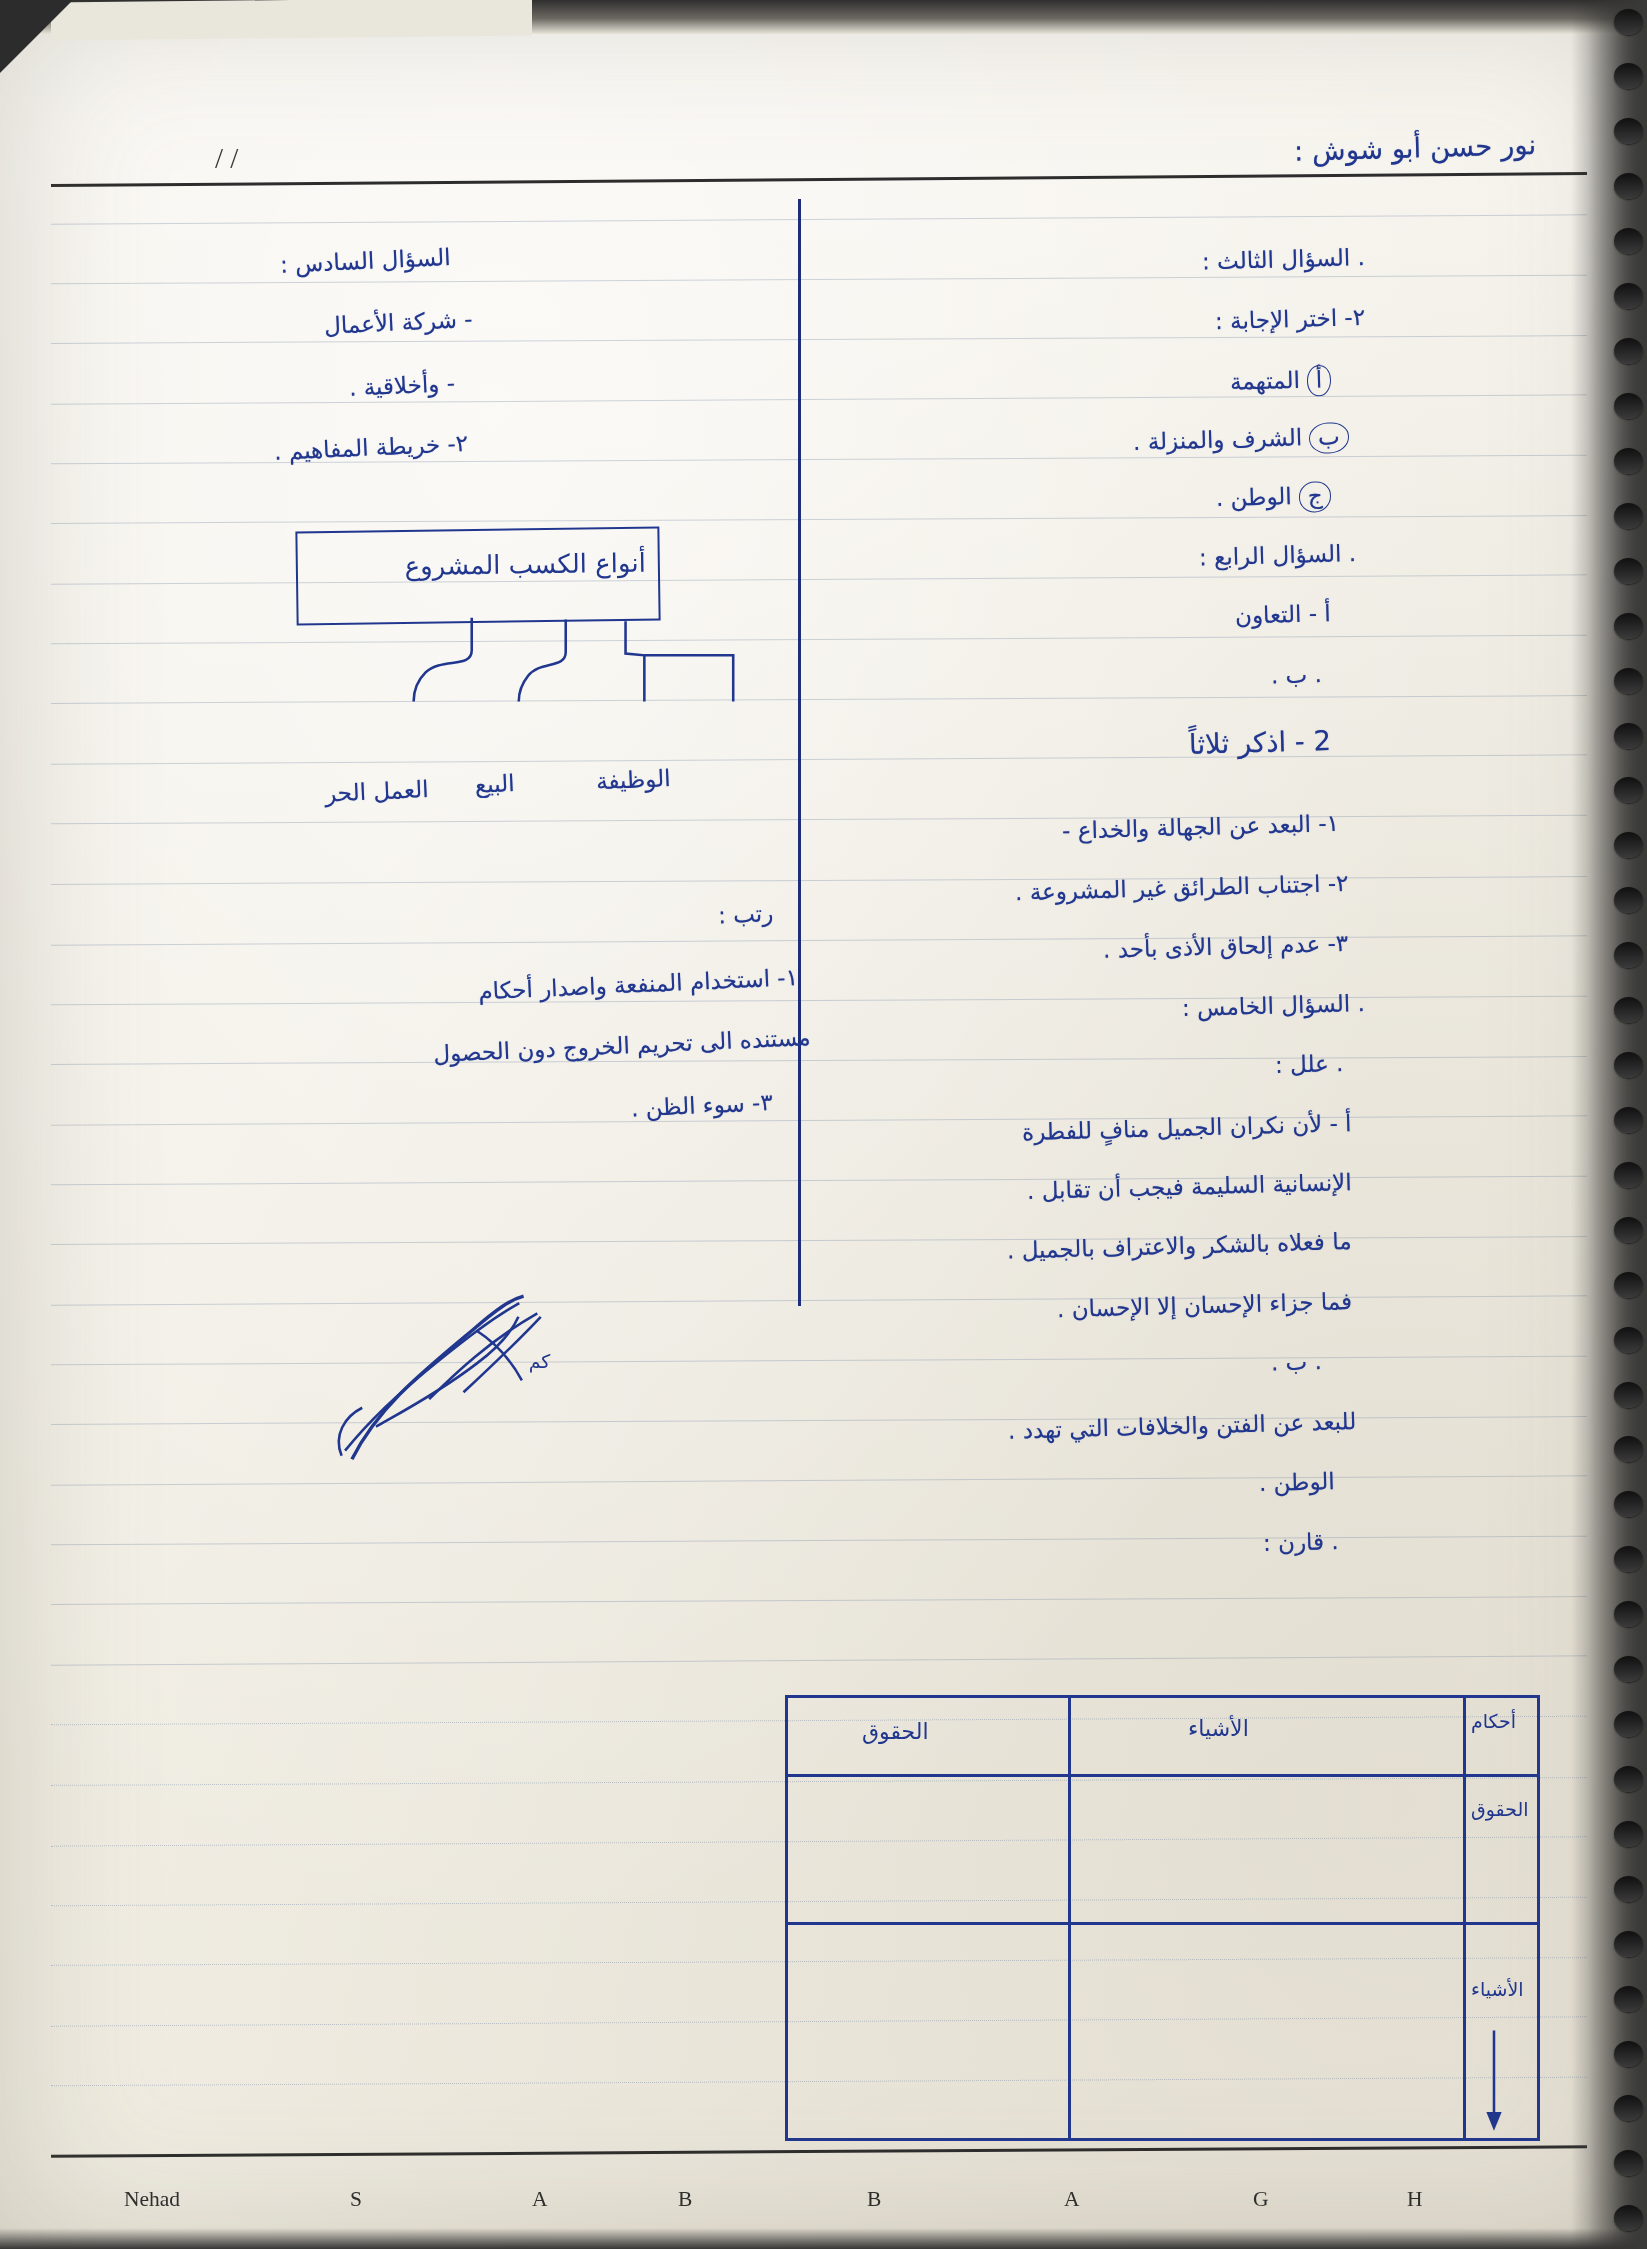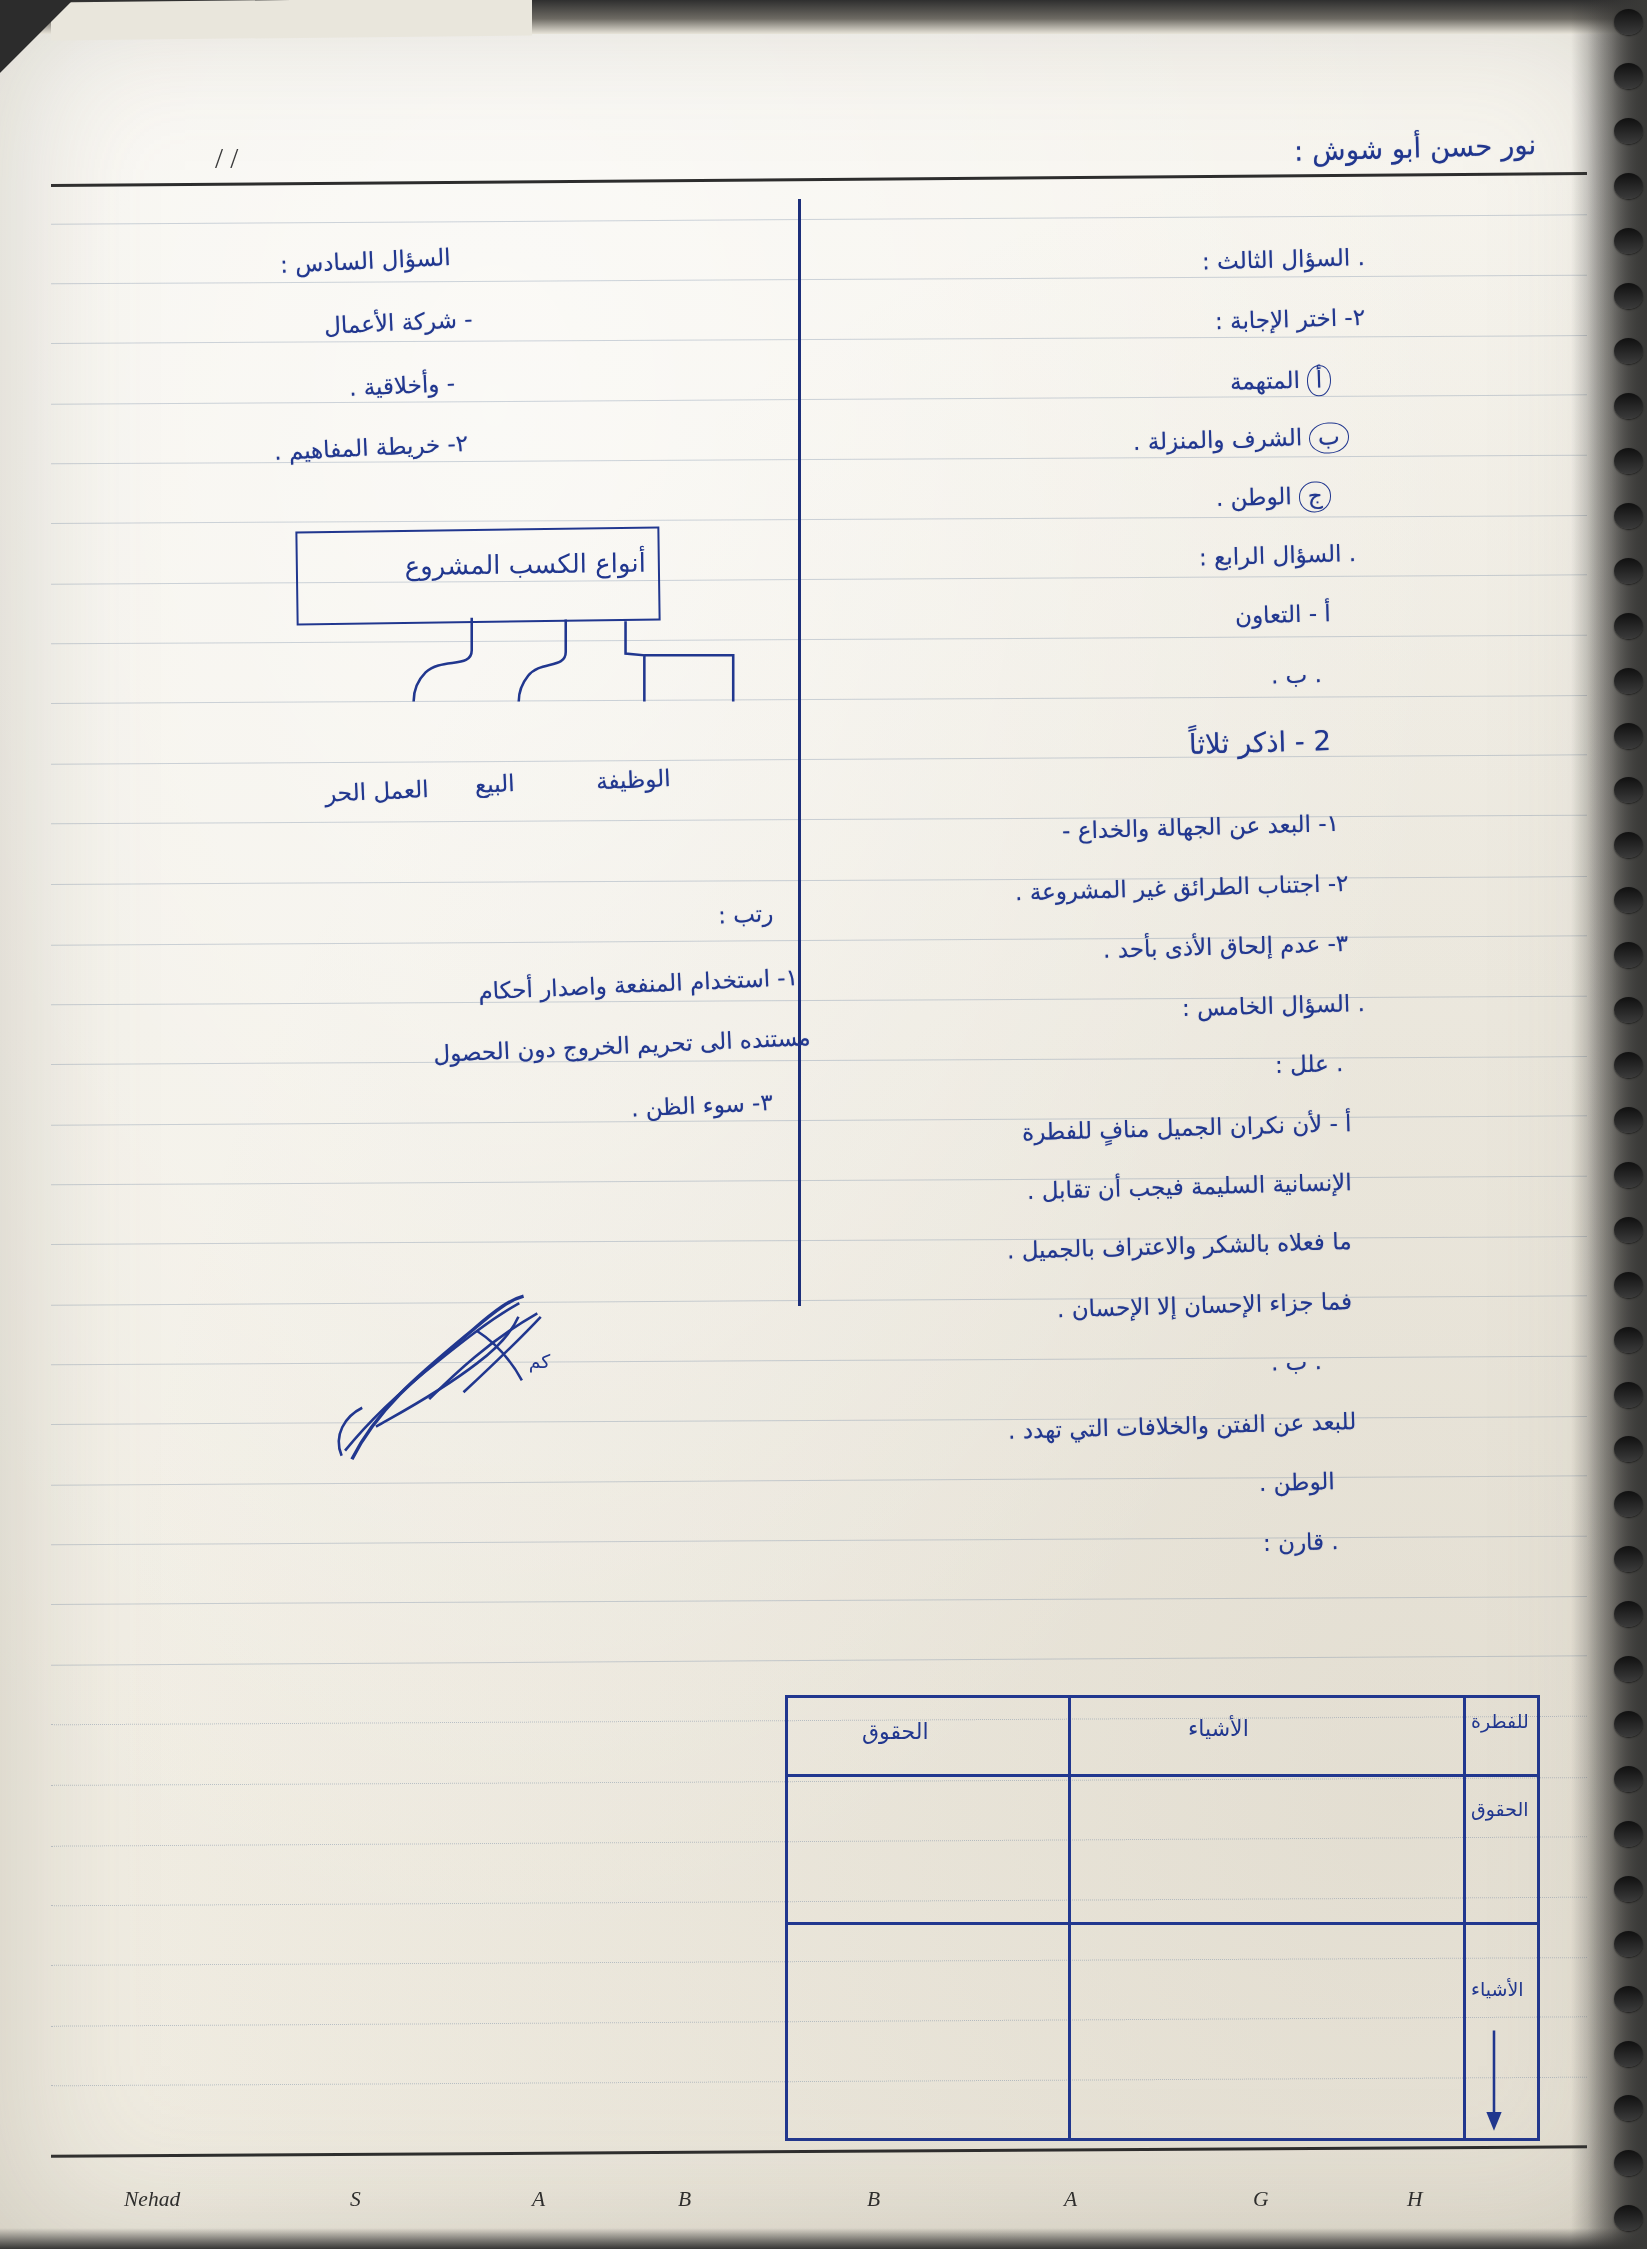--- a/index.html
+++ b/index.html
@@ -105,21 +105,21 @@
     position:absolute;left:785px;top:1695px;width:755px;height:446px;
   }
   #compare-table .tline{position:absolute;background:#21378f;}
   .cell-text{
     position:absolute;direction:rtl;color:#21378f;
     font-family:"DejaVu Sans", sans-serif;font-size:22px;
   }
   
   #footer-letters span{
     position:absolute;bottom:38px;
-    color:#2a2a2a;font-size:21.5px;font-family:"Liberation Serif", serif;font-style:italic;
+    color:#2a2a2a;font-size:21.5px;font-family:"Liberation Serif", serif;
   }
   
   #signature{position:absolute;left:326px;top:1279px;width:275px;height:206px;}
   
   #student-name{position:absolute;right:112px;top:129px;}
   
   #date-slashes{position:absolute;left:215px;top:142px;color:#3a3a3a;font-size:29px;font-family:"Liberation Serif",serif;}
   .corner-dark{
     position:absolute;left:0;top:0;width:103px;height:77px;
     background:linear-gradient(135deg,#2c2c2c 0%, #2c2c2c 40%, rgba(44,44,44,0) 41%);
@@ -227,21 +227,21 @@
     <div class="tline" style="left:0;top:443px;width:755px;height:3.4px;"></div>
     <div class="tline" style="left:0;top:0;width:3.4px;height:446px;"></div>
     <div class="tline" style="left:752px;top:0;width:3.4px;height:446px;"></div>
     <div class="tline" style="left:0;top:79px;width:755px;height:2.6px;"></div>
     <div class="tline" style="left:0;top:227px;width:755px;height:2.6px;"></div>
     <div class="tline" style="left:283px;top:0;width:2.6px;height:446px;"></div>
     <div class="tline" style="left:678px;top:0;width:2.6px;height:446px;"></div>
 
     <div class="cell-text" style="left:77px;top:24px;">الحقوق</div>
     <div class="cell-text" style="left:403px;top:20.6px;">الأشياء</div>
-    <div class="cell-text" style="left:686px;top:15.4px;font-size:19px;">للفطرة</div>
+    <div class="cell-text" style="left:686px;top:15.4px;font-size:19px;">أحكام</div>
     <div class="cell-text" style="left:686px;top:103px;font-size:19px;">الحقوق</div>
     <div class="cell-text" style="left:686px;top:283px;font-size:19px;">الأشياء</div>
 
     <svg style="position:absolute;left:692px;top:335px;" width="34" height="103" viewBox="0 0 40 120">
       <line x1="20" y1="0" x2="20" y2="100" stroke="#21378f" stroke-width="3"></line>
       <polygon points="20,118 11,96 29,96" fill="#21378f"></polygon>
     </svg>
   </div>
 
   <div class="hw tilt2" style="right:1197px;top:245px;">السؤال السادس :</div>

